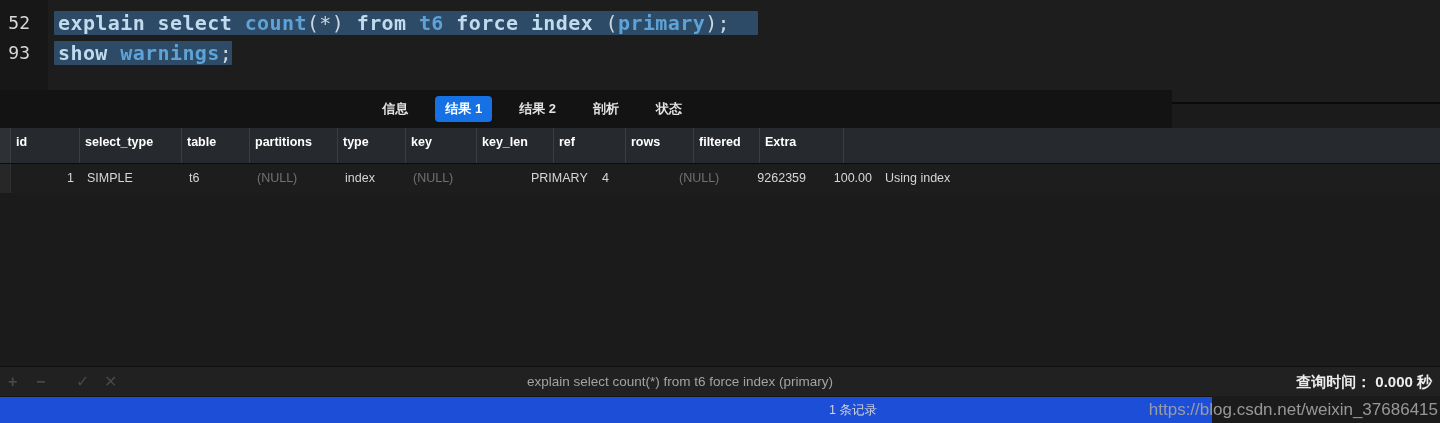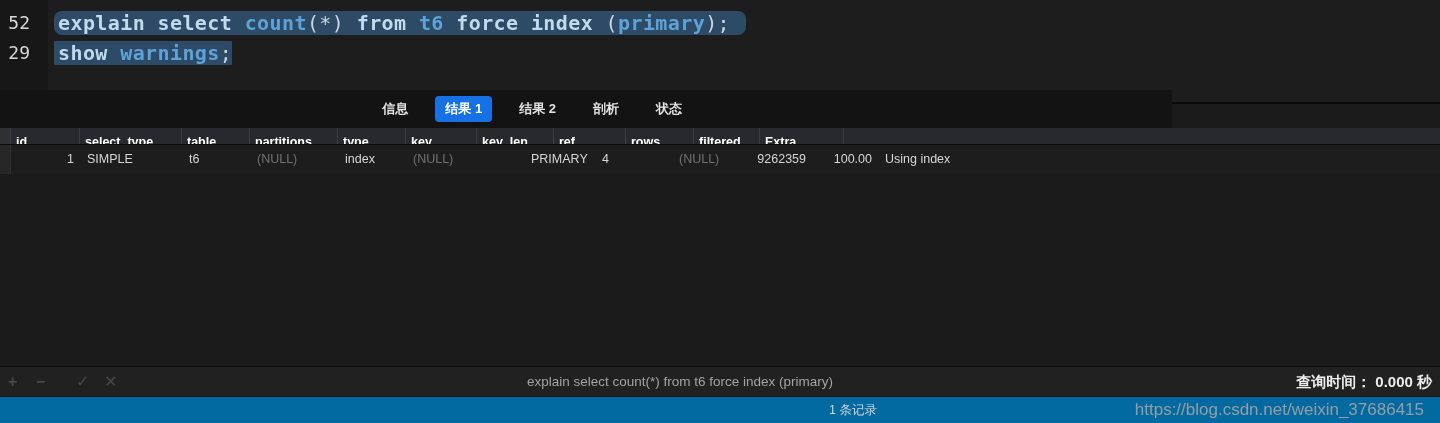--- a/index.html
+++ b/index.html
@@ -14,37 +14,37 @@
   .editor { position:absolute; left:0; top:0; width:1440px; height:104px;
             background:#1d1d1d; overflow:hidden; border-bottom:2px solid #0a0a0a; }
   .editor .gutter-bg { position:absolute; left:0; top:0; width:48px; height:100%; background:#171717; }
   .lines { position:relative; margin-top:-22px; }
   .line { display:flex; height:30px; line-height:30px; white-space:pre;
           font-family:"DejaVu Sans Mono",monospace; }
   .lnum { width:40px; padding-right:10px; text-align:right; color:#d8d8d8;
           font-size:18px; flex:0 0 auto; }
   .code { padding-left:18px; font-size:20px; letter-spacing:.4px; }
   .sel  { background:#2d4b66; padding-left:4px; margin-left:-4px; border-radius:1px; }
-  .line.ext .sel { padding-right:16px;border-radius:8px; }
+  .line.ext .sel { padding-right:28px; }
   .tok-kw { color:#c1daee; font-weight:bold; }
   .tok-fn, .tok-id { color:#5ea3d8; font-weight:bold; }
   .tok-pu { color:#ccd7e0; }
   .tok-pl { color:#ccd7e0; }
 
   
   .tabbar { position:absolute; left:0; top:90px; width:1172px; height:38px;
             background:#131313; display:flex; align-items:center; }
   .tabgroup { margin-left:auto; margin-right:480px; display:flex; align-items:center; gap:17px; }
   .tab { color:#e3e3e3; font-size:13px; font-weight:600; padding:4px 10px;
          border-radius:4px; cursor:default; white-space:nowrap; }
   .tab.active { background:#1672e4; color:#fff; }
 
   
   .grid { position:absolute; left:0; top:128px; width:1440px; height:238px; background:#1b1b1b; }
-  .grid-header { display:flex; height:17px; background:#26292d; border-bottom:1px solid #0c0c0c; }
+  .grid-header { display:flex; height:36px; background:#26292d; border-bottom:1px solid #0c0c0c; }
   .hcell { height:100%; line-height:28px; color:#fff; font-size:12.5px; font-weight:bold;
            padding-left:5px; border-right:1px solid #3a3e42; overflow:hidden; white-space:nowrap; flex:0 0 auto; }
   .hcell.indicator { background:#2e3134; padding-left:0; }
   .hcell.filler { flex:1 1 auto; border-right:none; }
   .grid-row { display:flex; height:29px; background:#1d1d1d; }
   .cell { height:100%; line-height:28px; color:#d6d6d6; font-size:12.5px;
           white-space:nowrap; overflow:hidden; flex:0 0 auto; }
   .cell.a-left  { padding-left:7px; text-align:left; }
   .cell.a-right { padding-right:6px; text-align:right; }
   .cell.indicator { background:#272727; border-right:1px solid #303030; padding:0; }
@@ -55,40 +55,40 @@
              background:#212121; border-top:1px solid #0e0e0e; }
   .tool-icons { position:absolute; left:8px; top:0; height:100%; display:flex; align-items:center; }
   .ticon { color:#484848; font-size:16px; font-weight:bold; width:28px; text-align:left; }
   .ticon.gap { margin-left:12px; }
   .statement { position:absolute; left:680px; top:0; transform:translateX(-50%);
                height:30px; line-height:30px; color:#a3a3a3; font-size:13.5px; white-space:nowrap;text-align:right; }
   .query-time { position:absolute; right:8px; top:0; height:30px; line-height:30px;
                 color:#ededed; font-size:15px; font-weight:600; white-space:nowrap; }
 
   
-  .statusbar { position:absolute; left:0; top:396px; width:1440px; height:27px;
-               background:#0369a1; border-top:1px solid #161616; }
+  .statusbar { position:absolute; left:0; top:396px; width:1212px; height:27px;
+               background:#1d4ed8; border-top:1px solid #161616; }
   .record-count { position:absolute; left:853px; top:0; transform:translateX(-50%);
                   height:27px; line-height:26px; color:#d4d4d4; font-size:12.5px; white-space:nowrap; }
 
   
-  .watermark { position:absolute; right:16px; bottom:3px; color:#a2a2a2; opacity:.92;
+  .watermark { position:absolute; right:2px; bottom:3px; color:#a2a2a2; opacity:.92;
                font-size:17px; white-space:nowrap;margin-left:35px; }
 </style>
 </head>
 <body>
 
 <div class="app">
 
   <div class="editor">
     <div class="gutter-bg"></div>
     <div class="lines">
         <div class="line"><span class="lnum">51</span><span class="code"></span></div>
         <div class="line ext"><span class="lnum">52</span><span class="code"><span class="sel"><span class="tok-kw">explain</span><span class="tok-pl"> </span><span class="tok-kw">select</span><span class="tok-pl"> </span><span class="tok-fn">count</span><span class="tok-pu">(</span><span class="tok-pu">*</span><span class="tok-pu">)</span><span class="tok-pl"> </span><span class="tok-kw">from</span><span class="tok-pl"> </span><span class="tok-id">t6</span><span class="tok-pl"> </span><span class="tok-kw">force</span><span class="tok-pl"> </span><span class="tok-kw">index</span><span class="tok-pl"> </span><span class="tok-pu">(</span><span class="tok-id">primary</span><span class="tok-pu">)</span><span class="tok-pu">;</span></span></span></div>
-        <div class="line"><span class="lnum">29</span><span class="code"><span class="sel"><span class="tok-kw">show</span><span class="tok-pl"> </span><span class="tok-id">warnings</span><span class="tok-pu">;</span></span></span></div>
+        <div class="line"><span class="lnum">93</span><span class="code"><span class="sel"><span class="tok-kw">show</span><span class="tok-pl"> </span><span class="tok-id">warnings</span><span class="tok-pu">;</span></span></span></div>
       </div>
   </div>
 
   <div class="tabbar">
     <div class="tabgroup">
         <div class="tab">信息</div>
         <div class="tab active">结果 1</div>
         <div class="tab">结果 2</div>
         <div class="tab">剖析</div>
         <div class="tab">状态</div>

